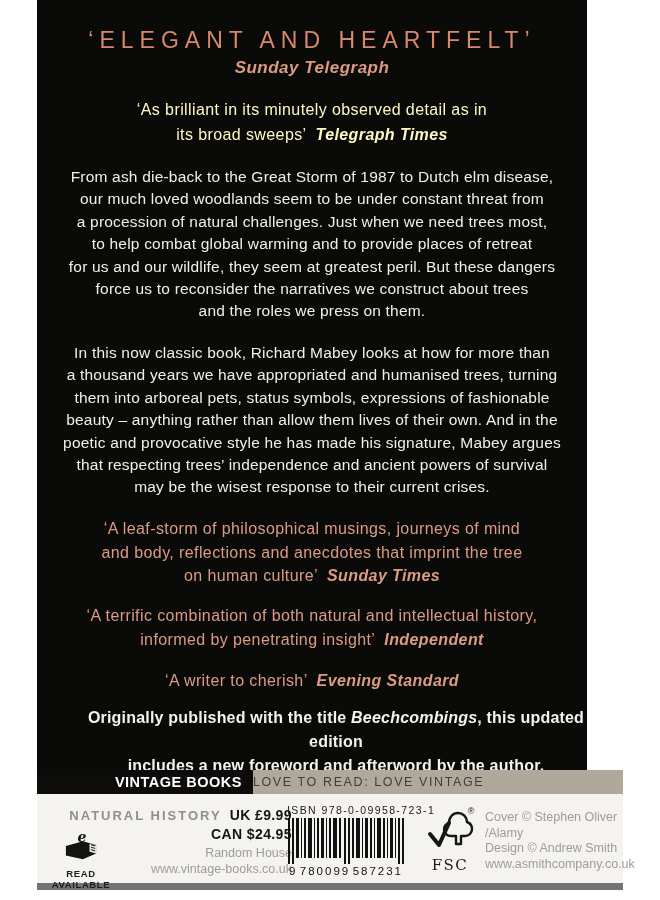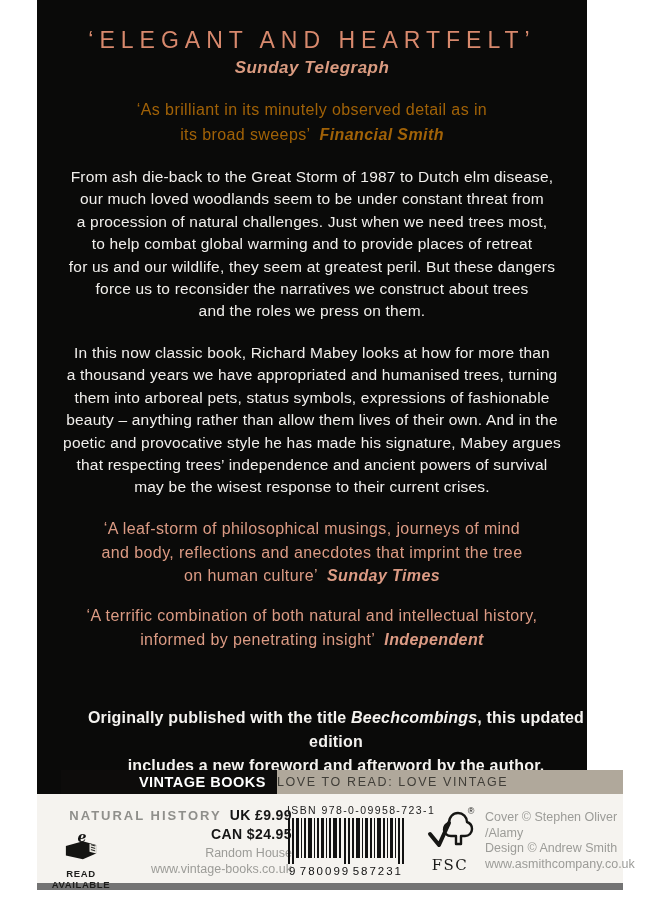--- a/index.html
+++ b/index.html
@@ -6,37 +6,37 @@
   body { background:#fff; font-family:"Liberation Sans", sans-serif; }
   .page { position:relative; width:660px; height:900px; background:#ffffff; overflow:hidden; }
   .cover { position:absolute; left:37px; top:0; width:550px; height:890px; background:#0a0a09; }
 
   .block { position:absolute; left:0; width:100%; text-align:center; }
 
   .top-quote { top:27px; font-size:23px; letter-spacing:6px; color:#d8896d; font-weight:400; }
   .top-source { top:58px; font-size:17px; font-style:italic; font-weight:600; color:#da9b80; letter-spacing:.5px; }
 
   .review { font-size:16px; letter-spacing:.4px; line-height:25px; }
-  .peach { color:#a16207; }
+  .peach { color:#fef9c3; }
   .salmon { color:#dc9b84; }
   .review .src { font-style:italic; font-weight:700; margin-left:9px; }
   .review-1 { top:97px; }
   .review-2 { top:517px; line-height:23.5px; }
   .review-3 { top:604px; line-height:23.5px; }
   .review-4 { top:668px; }
 
   .para { color:#f1efec; font-size:15.5px; line-height:22.4px; letter-spacing:.2px; white-space:pre-line; }
   .para-1 { top:166px; }
   .para-2 { top:342px; }
 
   .edition { top:706px; color:#f4f2ef; font-size:16px; line-height:24px; font-weight:600; letter-spacing:.2px;padding-left:48px; }
   .edition .bi { font-style:italic; font-weight:700; }
 
   .banner { position:absolute; left:0; top:770px; width:586px; height:24px; display:flex; }
-  .banner .pub-box { width:216px; background:#0d0c0b; color:#ffffff; font-weight:700; font-size:14.5px; letter-spacing:.5px; display:flex; align-items:center; justify-content:flex-end; padding-right:11px;margin-left:24px; }
+  .banner .pub-box { width:216px; background:#0d0c0b; color:#ffffff; font-weight:700; font-size:14.5px; letter-spacing:.5px; display:flex; align-items:center; justify-content:flex-end; padding-right:11px; }
   .banner .tag-box { flex:1; background:#b0a89b; color:#403e38; font-size:12.5px; letter-spacing:1.6px; display:flex; align-items:center; }
 
   .strip { position:absolute; left:0; top:794px; width:586px; height:96px; background:#f5f3ef; border-bottom:7px solid #737373; }
 
   .price-block { position:absolute; left:0; top:12px; width:255px; text-align:right; }
   .category { font-size:13px; letter-spacing:2px; color:#8f8f8b; font-weight:600; margin-right:8px; }
   .price { font-size:14px; font-weight:700; color:#151515; letter-spacing:.4px; }
   .price-can { margin-top:2px; }
 
   .ebook { position:absolute; left:8px; top:36px; width:72px; text-align:center; color:#1d1d1b; }
@@ -59,21 +59,21 @@
 
 <div class="page">
   <div class="cover">
 
     <div class="block top-quote">‘ELEGANT AND HEARTFELT’</div>
     <div class="block top-source">Sunday Telegraph</div>
 
     <div class="block review review-1 peach">
       <div style="white-space:pre-line;">‘As brilliant in its minutely observed detail as in</div>
       <div>
-        <span>its broad sweeps’</span><span class="src">Financial Smith</span>
+        <span>its broad sweeps’</span><span class="src">Telegraph Times</span>
       </div>
     </div>
 
     <div class="block para para-1">From ash die-back to the Great Storm of 1987 to Dutch elm disease,
 our much loved woodlands seem to be under constant threat from
 a procession of natural challenges. Just when we need trees most,
 to help combat global warming and to provide places of retreat
 for us and our wildlife, they seem at greatest peril. But these dangers
 force us to reconsider the narratives we construct about trees
 and the roles we press on them.</div>
@@ -93,20 +93,23 @@
       </div>
     </div>
 
     <div class="block review review-3 salmon">
       <div style="white-space:pre-line;">‘A terrific combination of both natural and intellectual history,</div>
       <div>
         <span>informed by penetrating insight’</span><span class="src">Independent</span>
       </div>
     </div>
 
+    <div class="block review review-4 salmon">
+      <span>‘A writer to cherish’</span><span class="src">Evening Standard</span>
+    </div>
 
     <div class="block edition">
       <div><span>Originally published with the title </span><span class="bi">Beechcombings</span><span>, this updated edition</span></div>
       <div>includes a new foreword and afterword by the author.</div>
     </div>
 
     <div class="banner">
       <div class="pub-box">VINTAGE BOOKS</div>
       <div class="tag-box">LOVE TO READ: LOVE VINTAGE</div>
     </div>

